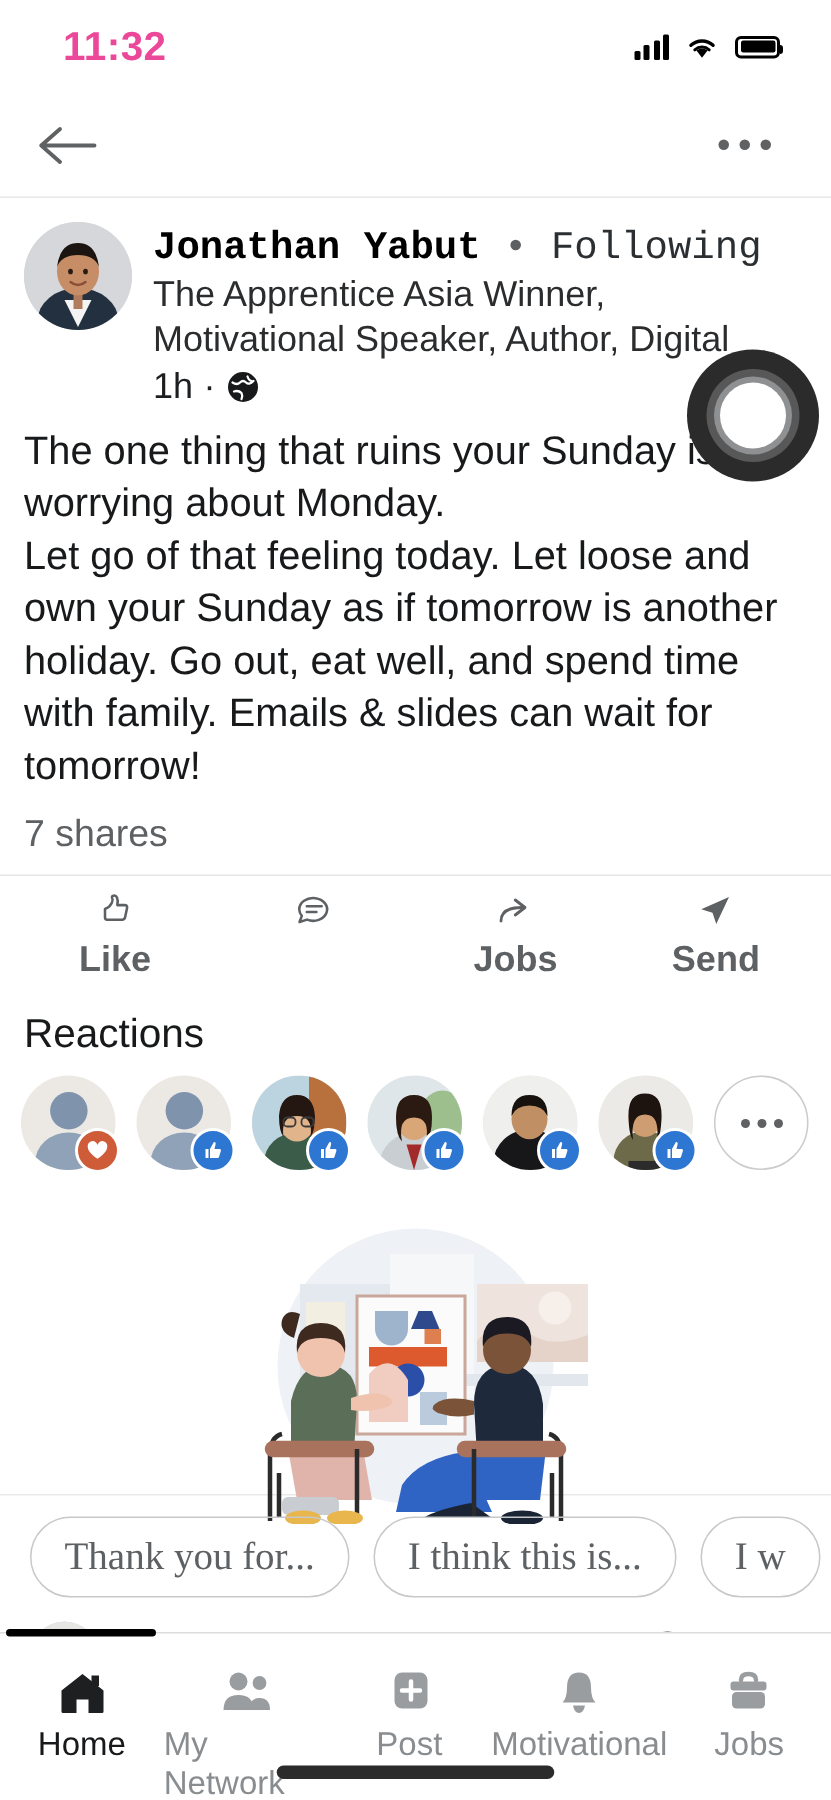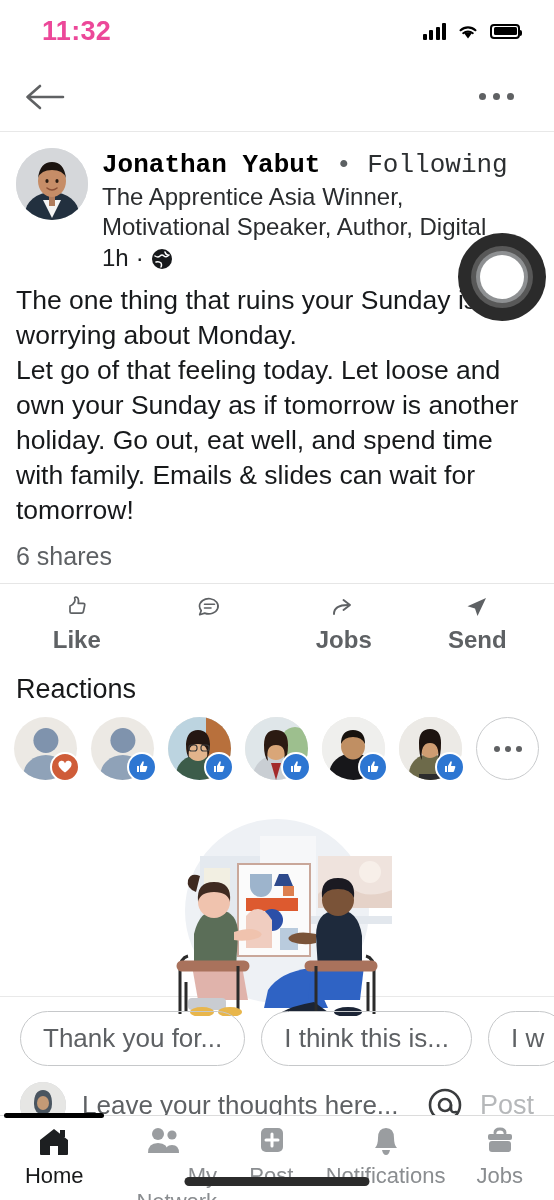--- a/index.html
+++ b/index.html
@@ -109,34 +109,34 @@
   .badge.love { background:#cf5c38; }
   .more-circle { width:63px; height:63px; border-radius:50%; border:1.5px solid #c9cbcd;
     display:flex; align-items:center; justify-content:center; gap:5px; flex:none; }
   .more-circle i { width:6px; height:6px; border-radius:50%; background:#5f6163; display:block; }
 
   
   .illo-wrap { display:flex; justify-content:center; align-items:flex-start; padding-top:36px; height:210px; }
 
   
   .qr-row { display:flex; gap:16px; padding: 14px 20px 0 20px; border-top:1px solid #e9e9e9;
-    margin-top:6px; }
+    margin-top:6px;font-family:Liberation Serif, serif; }
   .chip { border:1.5px solid #c6c8ca; border-radius:30px; padding: 11px 22px; font-size:26px;
     color:#5e6164; white-space:nowrap; flex:none; }
 
   
   .comment-row { display:flex; align-items:center; padding: 16px 20px 12px 20px; gap:16px; }
   .avatar-sm { width:46px; height:46px; border-radius:50%; overflow:hidden; flex:none; background:#cfd2d6; }
   .cmt-placeholder { flex:1; font-size:26px; color:#5e6164; }
   .at-icon { width:38px; height:38px; flex:none; }
   .post-btn { font-size:27px; color:#b6b8ba; flex:none; }
 
   
-  .tabbar { position:absolute; left:0; right:0; bottom:0; height:85px; border-top:1px solid #dcdcdc;
-    background:#fff; display:flex; align-items:flex-start; padding-top:8px;text-align:right; }
+  .tabbar { position:absolute; left:0; right:0; bottom:0; height:112px; border-top:1px solid #dcdcdc;
+    background:#fff; display:flex; align-items:flex-start; padding-top:22px; }
   .tabbar::before { content:""; position:absolute; left:4px; top:-3px; width:100px; height:5px;
     background:#000; border-radius:3px; }
   .tab { flex:1; display:flex; flex-direction:column; align-items:center; gap:5px; }
   .tab-icon { height:34px; display:flex; align-items:center; justify-content:center; }
   .tab-label { font-size:22px; color:#8a8d90; }
   .tab.active .tab-label { color:#18191a; font-weight:400; }
   .home-indicator { position:absolute; left:50%; transform:translateX(-50%); bottom:14px;
     width:185px; height:9px; border-radius:6px; background:#2b2b2b; }
 </style>
 </head>
@@ -218,21 +218,21 @@
         <div class="r3">
           <div class="r4"></div>
         </div>
       </div>
   </div>
 
   <div class="post-body">The one thing that ruins your Sunday is worrying about Monday.
 Let go of that feeling today. Let loose and own your Sunday as if tomorrow is another holiday. Go out, eat well, and spend time with family. Emails &amp; slides can wait for tomorrow!</div>
 
   <div class="social">
-    <div class="shares">6 shares</div>
+    <div class="shares">7 shares</div>
   </div>
 
   <div class="actionbar">
     <div class="act">
       <span class="act-icon">
         <svg width="30" height="30" viewBox="0 0 30 30">
             <path d="M8 13 q3-1 4.5-4 q1-2 .3-3.3 q-.6-1.2.8-1.6 q1.6-.4 2.4 1.3 q.9 2 .2 5 h4.9 q2 0 1.6 1.9 l-1.3 6.2 q-.3 1.6-2 1.6 H9.4 q-1.4 0-1.4-1.4 z" stroke="#5e6164" stroke-width="1.7" fill="none" stroke-linejoin="round"></path>
           </svg>
       </span>
       <span class="act-label">Like</span>
@@ -472,21 +472,21 @@
       </span>
       <span class="tab-label">Post</span>
     </div>
     <div class="tab">
       <span class="tab-icon">
         <svg width="34" height="32" viewBox="0 0 34 32">
             <path d="M17 3 q8 0 8 10 q0 7 3 10 h-22 q3-3 3-10 q0-10 8-10z" fill="#9a9da0"></path>
             <path d="M13 25 q1 5 4 5 q3 0 4-5z" fill="#9a9da0"></path>
           </svg>
       </span>
-      <span class="tab-label">Notifications</span>
+      <span class="tab-label">Motivational</span>
     </div>
     <div class="tab">
       <span class="tab-icon">
         <svg width="34" height="32" viewBox="0 0 34 32">
             <path d="M12 8 q0-4 5-4 q5 0 5 4" stroke="#9a9da0" stroke-width="3" fill="none" stroke-linecap="round"></path>
             <rect x="5" y="9" width="24" height="6" rx="2" fill="#9a9da0"></rect>
             <rect x="6" y="16" width="22" height="11" rx="3" fill="#9a9da0"></rect>
           </svg>
       </span>
       <span class="tab-label">Jobs</span>

